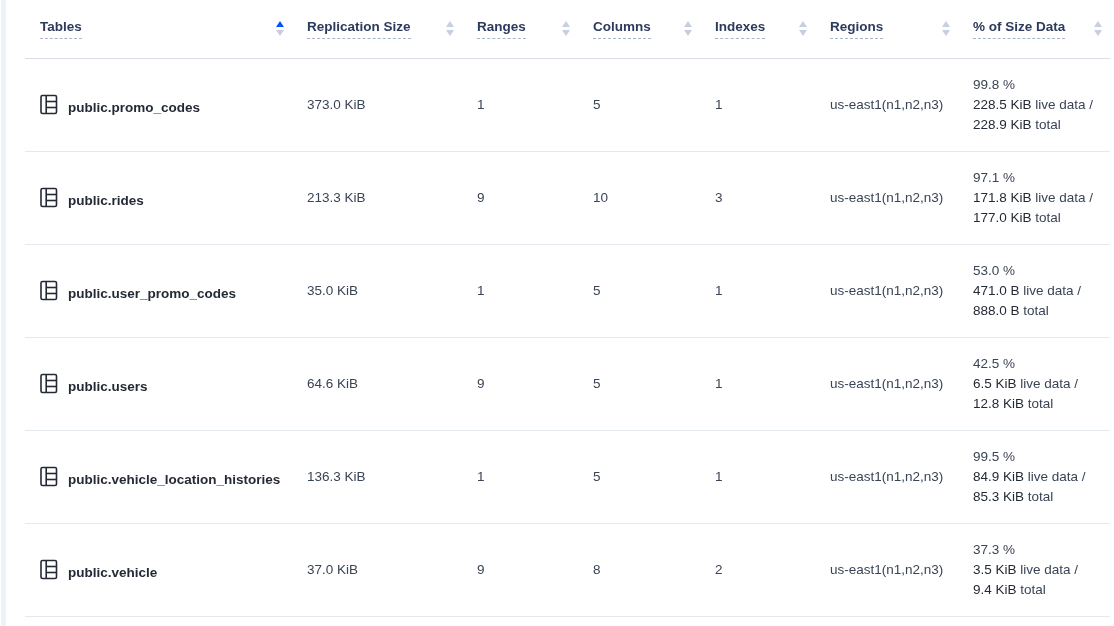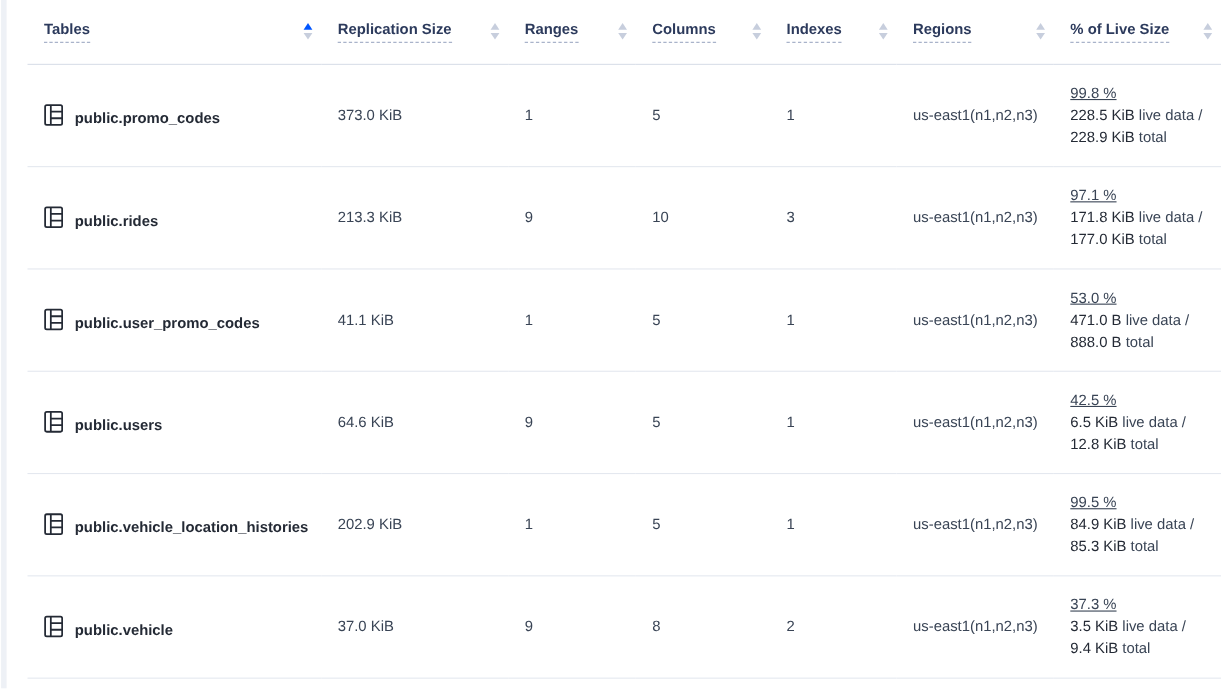--- a/index.html
+++ b/index.html
@@ -30,21 +30,21 @@
   .caret{width:0;height:0;border-left:4.5px solid transparent;border-right:4.5px solid transparent;display:block;}
   .caret.up{border-bottom:6px solid var(--caret);margin-bottom:3px;}
   .caret.down{border-top:6px solid var(--caret);}
   th.asc .caret.up{border-bottom-color:var(--accent);}
   tbody td{height:93px;border-bottom:1px solid var(--row-border);
     vertical-align:middle;padding:0 8px 0 15px;font-size:13.5px;color:var(--body-text);}
   tbody tr{cursor:pointer;}
   .name-wrap{display:flex;align-items:flex-end;gap:10px;}
   .tbl-icon{display:inline-flex;flex:0 0 auto;}
   .tbl-name{font-weight:700;color:var(--name-text);font-size:13.5px;white-space:nowrap;}
-  .c-live .live-pct{font-weight:400;text-decoration:underline;}
+  .c-live .live-pct{font-weight:400;}
   .c-live div{line-height:20px;font-size:13.5px;}
   .c-live .strong{font-weight:400;color:var(--name-text);}
   .c-regions{white-space:nowrap;margin-top:16px;}
 </style>
 </head>
 <body>
 
 <div class="page">
   <div class="left-gutter"></div>
   <div class="content">
@@ -109,21 +109,21 @@
     <div class="th-inner">
       <span class="th-label">Regions</span>
       <span class="carets">
         <i class="caret up"></i>
         <i class="caret down"></i>
       </span>
     </div>
   </th>
             <th>
     <div class="th-inner">
-      <span class="th-label">% of Live Size</span>
+      <span class="th-label">% of Size Data</span>
       <span class="carets">
         <i class="caret up"></i>
         <i class="caret down"></i>
       </span>
     </div>
   </th>
           </tr>
       </thead>
       <tbody>
           <tr>
@@ -183,21 +183,21 @@
           <svg width="18" height="21" viewBox="0 0 18 21" fill="none" xmlns="http://www.w3.org/2000/svg">
             <rect x="1" y="1.5" width="15.5" height="18" rx="1.5" stroke="#242a35" stroke-width="1.6"></rect>
             <line x1="6.2" y1="1.5" x2="6.2" y2="19.5" stroke="#242a35" stroke-width="1.6"></line>
             <line x1="6.2" y1="7.5" x2="16.5" y2="7.5" stroke="#242a35" stroke-width="1.6"></line>
             <line x1="6.2" y1="13.5" x2="16.5" y2="13.5" stroke="#242a35" stroke-width="1.6"></line>
           </svg>
         </span>
         <span class="tbl-name">public.user_promo_codes</span>
       </div>
     </td>
-    <td class="c-size">41.1 KiB</td>
+    <td class="c-size">35.0 KiB</td>
     <td class="c-num">1</td>
     <td class="c-num">5</td>
     <td class="c-num">1</td>
     <td class="c-regions">us-east1(n1,n2,n3)</td>
     <td class="c-live">
       <div class="live-pct">53.0 %</div>
       <div class="live-line"><span class="strong">471.0 B</span> <span>live data /</span></div>
       <div class="live-line"><span class="strong">888.0 B</span> <span>total</span></div>
     </td>
   </tr>
@@ -233,21 +233,21 @@
           <svg width="18" height="21" viewBox="0 0 18 21" fill="none" xmlns="http://www.w3.org/2000/svg">
             <rect x="1" y="1.5" width="15.5" height="18" rx="1.5" stroke="#242a35" stroke-width="1.6"></rect>
             <line x1="6.2" y1="1.5" x2="6.2" y2="19.5" stroke="#242a35" stroke-width="1.6"></line>
             <line x1="6.2" y1="7.5" x2="16.5" y2="7.5" stroke="#242a35" stroke-width="1.6"></line>
             <line x1="6.2" y1="13.5" x2="16.5" y2="13.5" stroke="#242a35" stroke-width="1.6"></line>
           </svg>
         </span>
         <span class="tbl-name">public.vehicle_location_histories</span>
       </div>
     </td>
-    <td class="c-size">202.9 KiB</td>
+    <td class="c-size">136.3 KiB</td>
     <td class="c-num">1</td>
     <td class="c-num">5</td>
     <td class="c-num">1</td>
     <td class="c-regions">us-east1(n1,n2,n3)</td>
     <td class="c-live">
       <div class="live-pct">99.5 %</div>
       <div class="live-line"><span class="strong">84.9 KiB</span> <span>live data /</span></div>
       <div class="live-line"><span class="strong">85.3 KiB</span> <span>total</span></div>
     </td>
   </tr>

